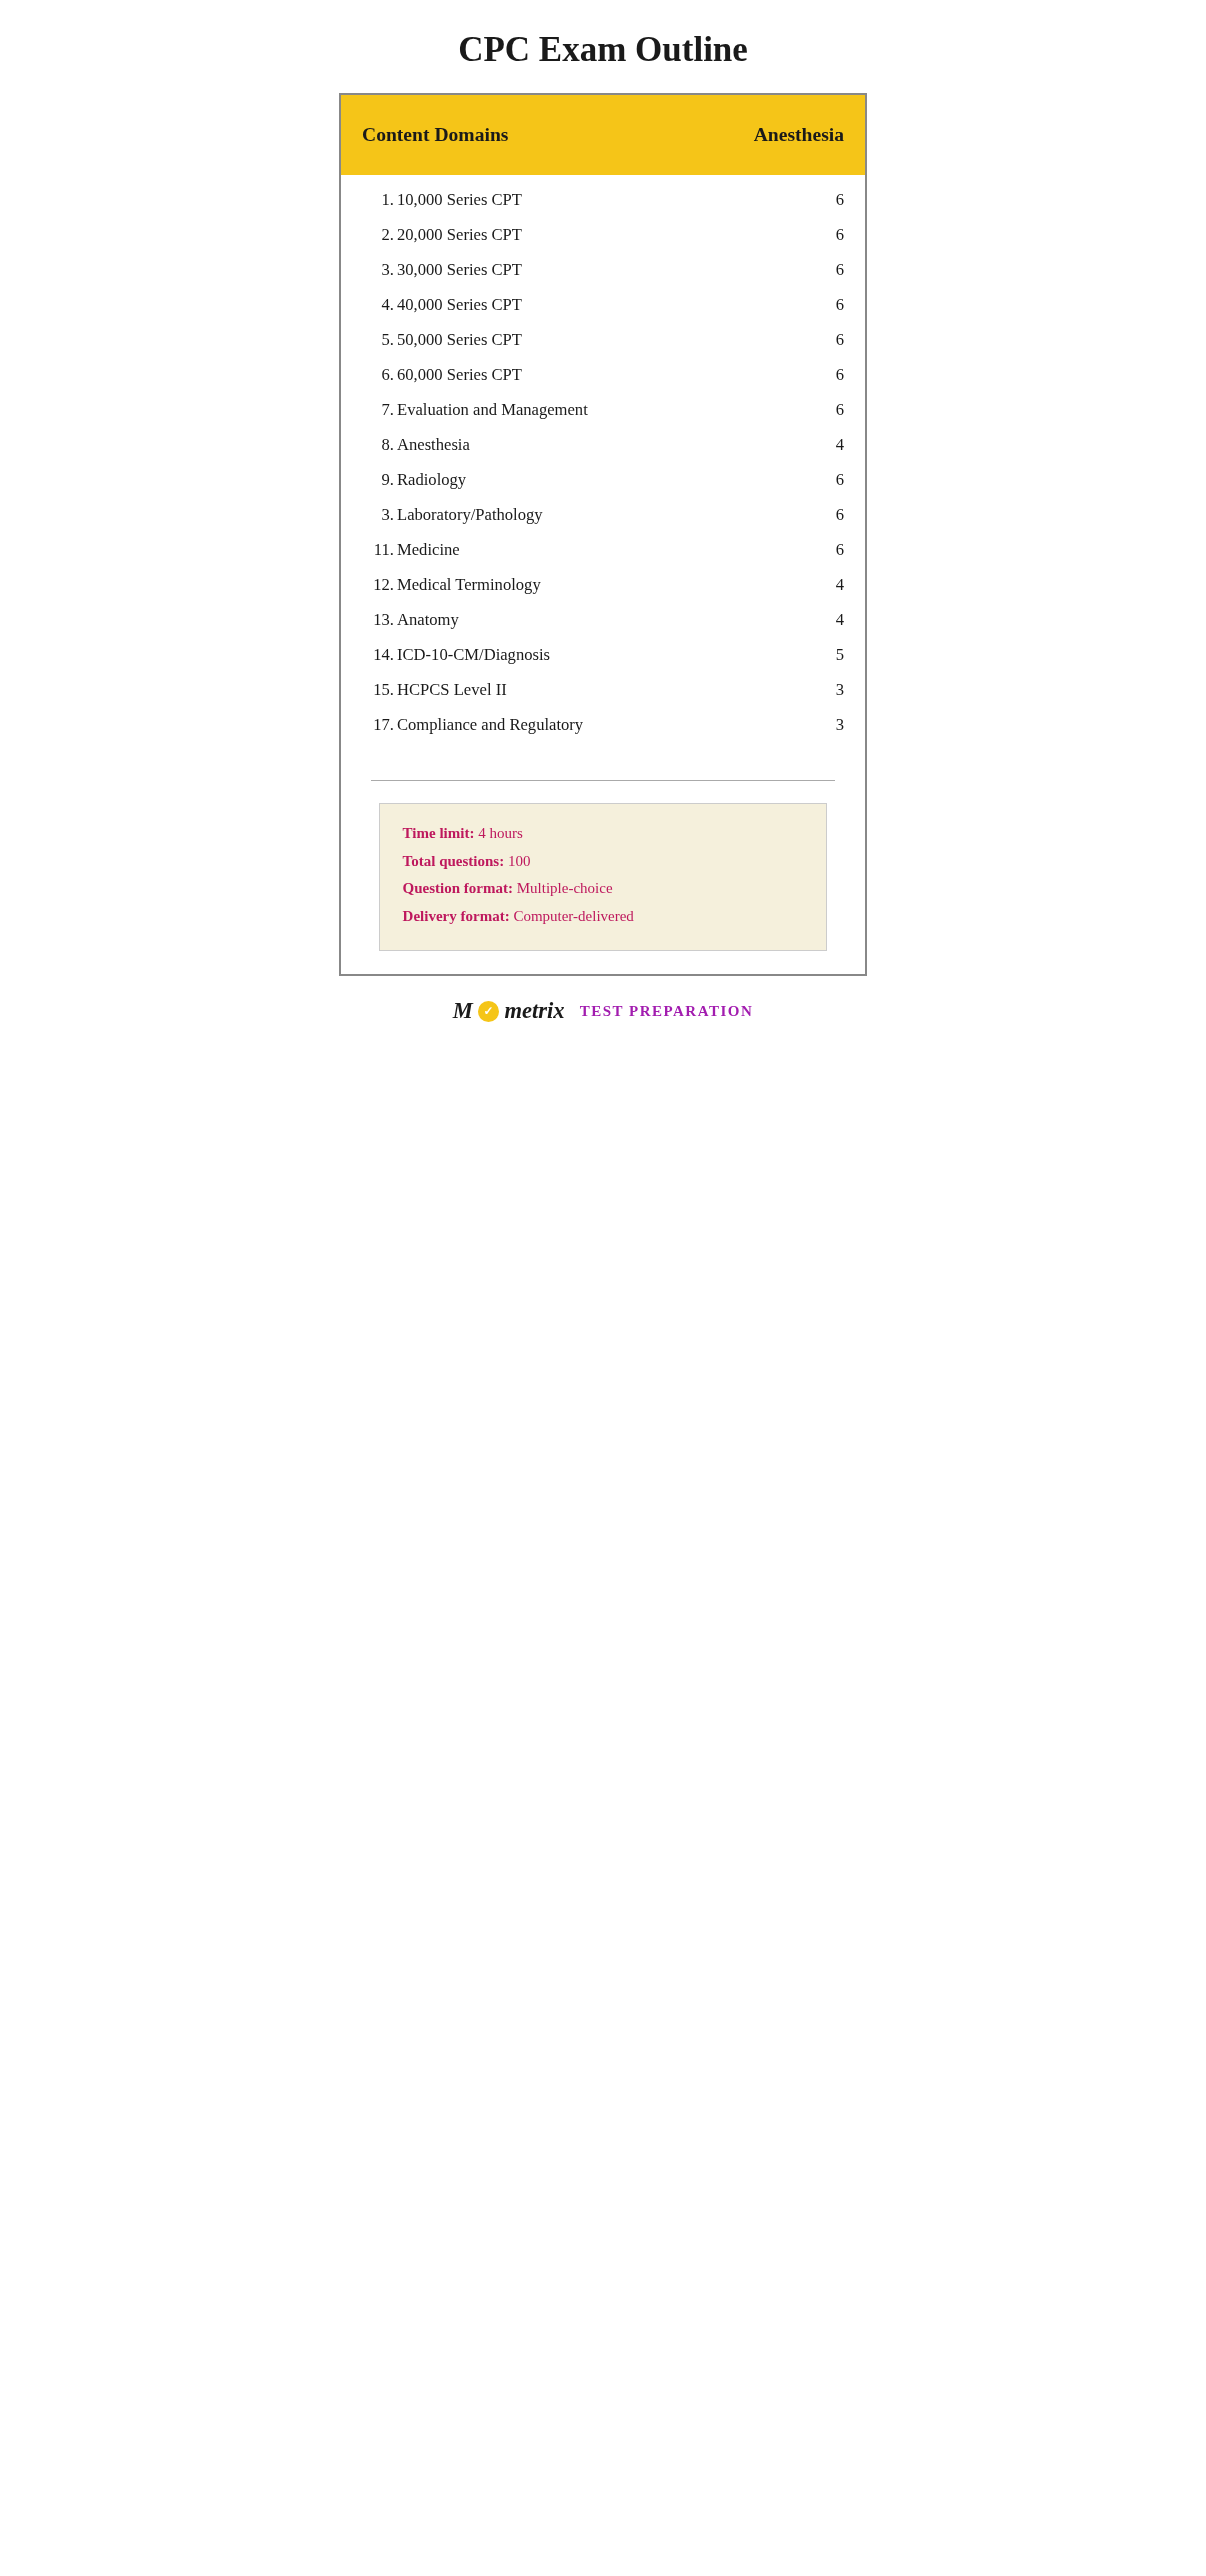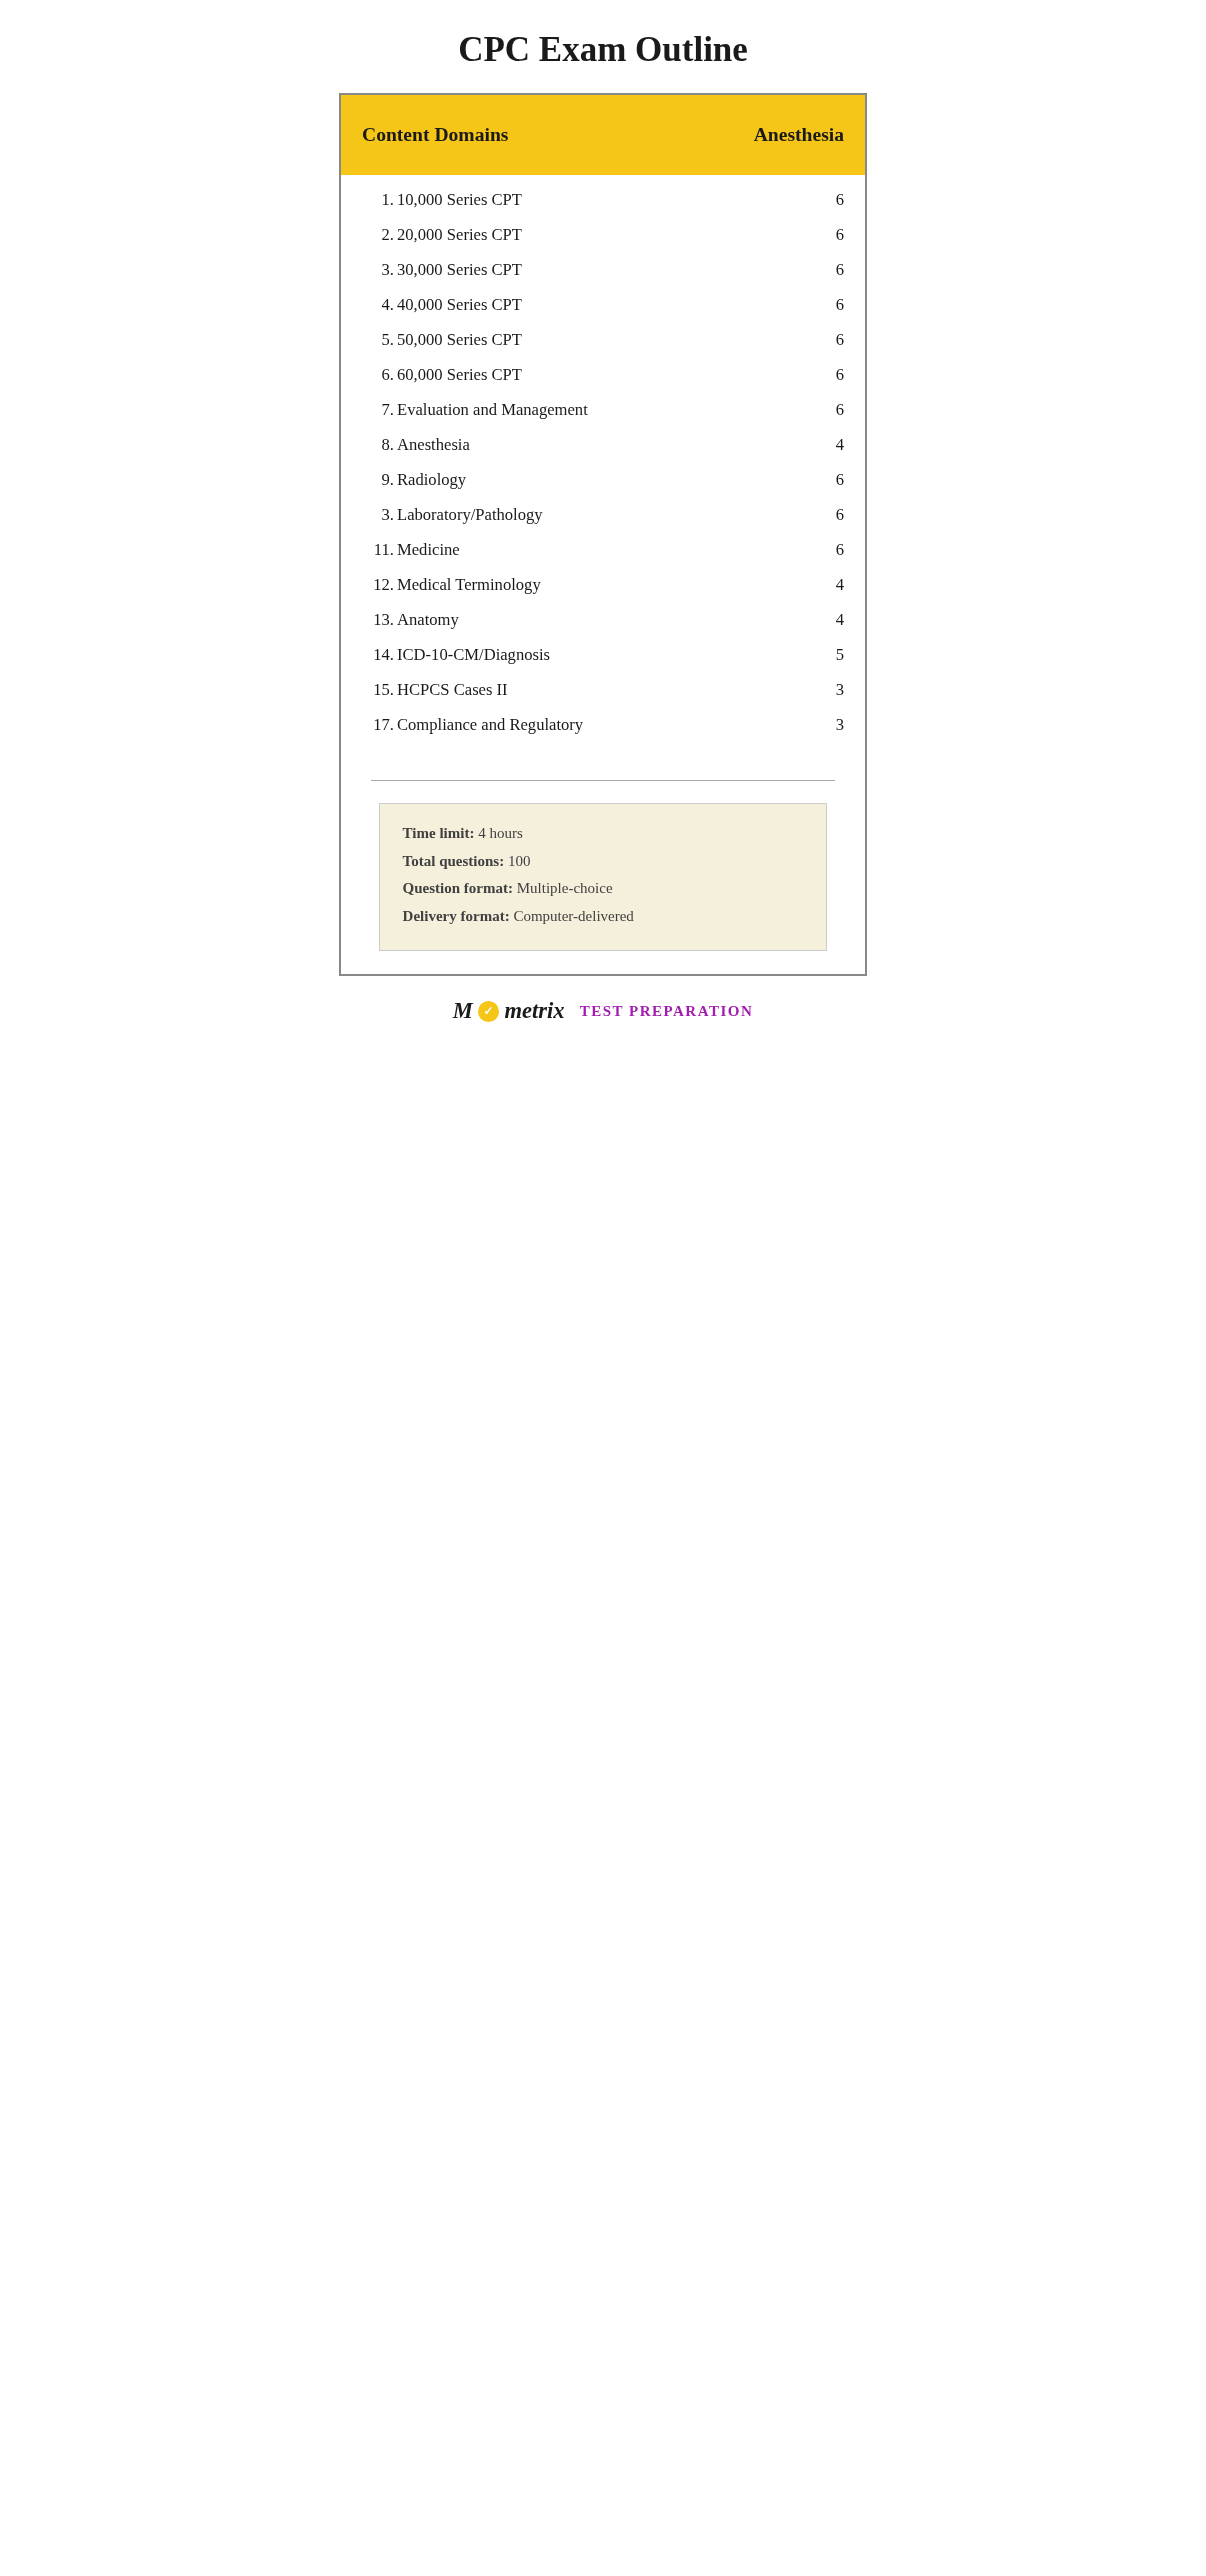--- a/index.html
+++ b/index.html
@@ -92,21 +92,21 @@
     .info-box {
       background-color: #f5f0dc;
       border: 1.5px solid #ccc;
       margin: 0 38px 22.6px;
       padding: 21px 22.6px;
     }
 
     .info-row {
       font-size: 15px;
       margin-bottom: 10.6px;
-      color: #404040;
+      color: #be185d;
     }
 
     .info-row:last-child {
       margin-bottom: 4px;
     }
 
     .info-label {
       font-weight: bold;
     }
 
@@ -257,21 +257,21 @@
       <div class="table-row">
         <div class="row-label">
           <span class="row-number">14.</span>
           <span class="row-text"> ICD-10-CM/Diagnosis</span>
         </div>
         <span class="row-questions">5</span>
       </div>
       <div class="table-row">
         <div class="row-label">
           <span class="row-number">15.</span>
-          <span class="row-text"> HCPCS Cases II</span>
+          <span class="row-text"> HCPCS Level II</span>
         </div>
         <span class="row-questions">3</span>
       </div>
       <div class="table-row">
         <div class="row-label">
           <span class="row-number">17.</span>
           <span class="row-text"> Compliance and Regulatory</span>
         </div>
         <span class="row-questions">3</span>
       </div>

